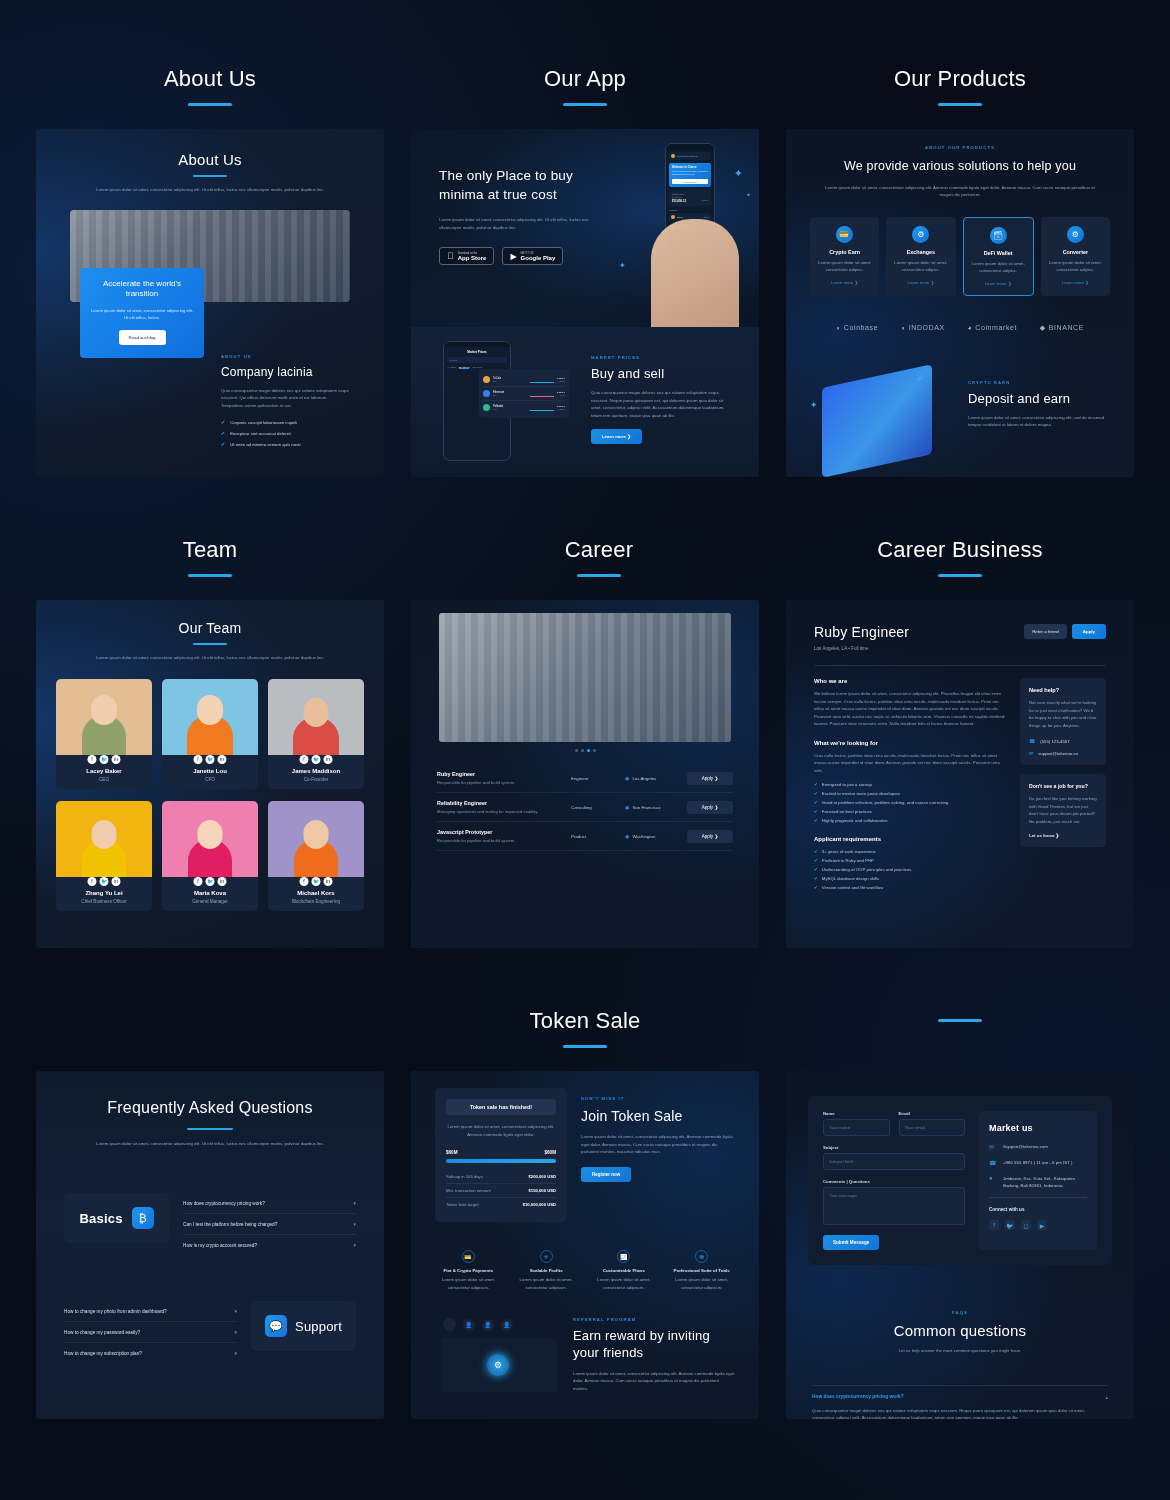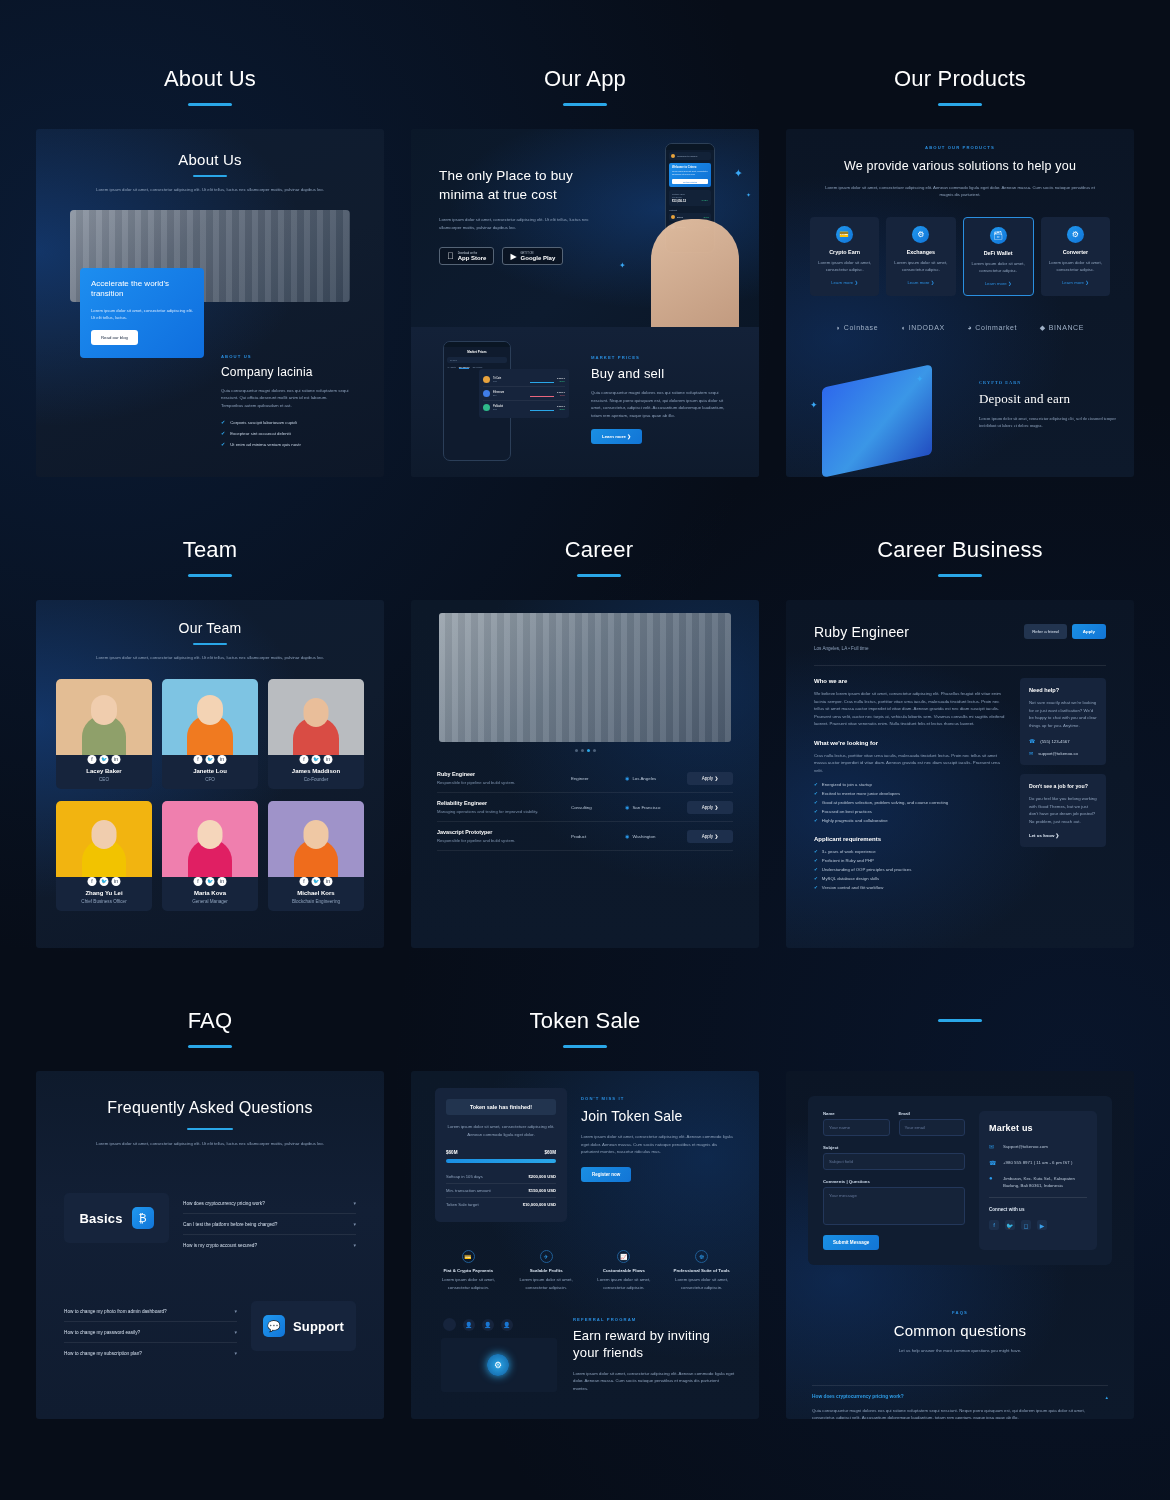--- a/index.html
+++ b/index.html
@@ -46,21 +46,21 @@
   .h-lg { color:#fff; font-weight:400; letter-spacing:.2px; }
   .btn-blue { background:linear-gradient(135deg,#1a8fe3,#1275d6); color:#fff; border-radius:3px;
     display:inline-block; text-align:center; font-weight:700; }
   .chk { color:#2fa8f0; }
   .photo {
     background:linear-gradient(135deg,#8a93a0,#5f6a7a 40%,#394759);
     border-radius:4px; position:relative; overflow:hidden;
   }
   .photo:after{content:"";position:absolute;inset:0;
     background:repeating-linear-gradient(90deg, rgba(255,255,255,.08) 0 6px, rgba(0,0,0,.05) 6px 13px);}
-  .blue-card { background:linear-gradient(135deg,#1d8ef0,#0f6ede); border-radius:4px; }
+  .blue-card { background:linear-gradient(135deg,#1d8ef0,#0f6ede); border-radius:4px;text-align:center; }
   .wbtn { background:#fff; color:#16243a; border-radius:3px; font-size:4.3px; display:inline-block; }
 
   
   .tcard { background:#16243c; border-radius:5px; overflow:hidden; }
   .tphoto { height:76px; position:relative; }
   .socials { position:absolute; bottom:-9px; left:50%; transform:translateX(-50%); display:flex; gap:3px; }
   .socials span { width:9px;height:9px;border-radius:50%;background:#fff;color:#16243c;
     font-size:5px;display:flex;align-items:center;justify-content:center; }
   .tname { color:#fff; font-size:6px; text-align:center; margin-top:13px; font-weight:700; }
   .trole { color:#8fa3bd; font-size:4.6px; text-align:center; margin-top:3px; padding-bottom:7px; }
@@ -354,21 +354,21 @@
             <span>BINANCE</span>
           </div>
       </div>
 
       <div style="position:relative;margin-top:26px;height:120px;">
         <div style="position:absolute;left:36px;top:18px;width:110px;height:90px;
              background:linear-gradient(135deg,#2f6cf5,#3d9df0 55%,#2350c8);
              transform:skewY(-12deg);border-radius:5px;opacity:.95;"></div>
         <div class="spark" style="left:24px;top:42px;font-size:9px;">✦</div>
         <div class="spark" style="left:130px;top:16px;font-size:9px;">✦</div>
-        <div style="position:absolute;left:193px;top:22px;width:140px;font-family:Liberation Serif, serif;">
+        <div style="position:absolute;left:182px;top:22px;width:140px;">
           <div class="eyebrow">CRYPTO EARN</div>
           <div class="h-lg" style="font-size:13px;margin-top:6px;">Deposit and earn</div>
           <div class="tiny" style="margin-top:8px;">Lorem ipsum dolor sit amet, consectetur adipiscing elit, sed do eiusmod tempor incididunt ut labore et dolore magna.</div>
         </div>
       </div>
     </div>
   </div>
 
   <div class="sec-head" style="left:36px; top:537px;">
     <div class="sec-title">Team</div>
@@ -614,24 +614,20 @@
           <div style="background:#16243c;border-radius:4px;padding:9px;margin-top:9px;">
             <div style="color:#fff;font-size:5.2px;font-weight:700;">Don't see a job for you?</div>
             <div class="tiny" style="margin-top:6px;">Do you feel like you belong working with Good Themes, but we just don't have your dream job posted? No problem, just reach out.</div>
             <div style="color:#dbe5f1;font-size:4.4px;margin-top:8px;font-weight:700;"><span>Let us know</span> ❯</div>
           </div>
         </div>
       </div>
     </div>
   </div>
 
-  <div class="sec-head" style="left:36px; top:1008px;">
-    <div class="sec-title">FAQ</div>
-    <div class="sec-rule"></div>
-  </div>
   <div class="sec-head" style="left:411px; top:1008px;">
     <div class="sec-title">Token Sale</div>
     <div class="sec-rule"></div>
   </div>
   <div class="sec-head" style="left:786px; top:1008px;">
     <div class="sec-rule"></div>
   </div>
 
   <div class="shot" style="left:36px; top:1071px; height:348px;background:linear-gradient(180deg,#0e1a2c 0%,#121f35 40%,#101c30 100%);">
     <div class="inner">
@@ -672,21 +668,21 @@
             <span class="fq">How to change my password easily?</span>
             <span class="fa-chev">▾</span>
           </div>
           <div class="frow" style="border-bottom:none;">
             <span class="fq">How to change my subscription plan?</span>
             <span class="fa-chev">▾</span>
           </div>
         </div>
         <div class="panel" style="width:105px;height:50px;display:flex;align-items:center;justify-content:center;gap:8px;">
           <div class="sq-icon">💬</div>
-          <div class="h-lg" style="font-size:13px;font-weight:700;">Support</div>
+          <div class="h-lg" style="font-size:13px;font-weight:400;">Support</div>
         </div>
       </div>
     </div>
   </div>
 
   <div class="shot bgB" style="left:411px; top:1071px; height:348px;">
     <div class="inner">
       <div style="display:flex;gap:14px;padding:17px 24px 0;">
         <div style="width:132px;background:#16243c;border-radius:5px;padding:11px;">
           <div style="background:#22344f;color:#fff;font-size:5.4px;font-weight:700;text-align:center;border-radius:3px;padding:5px;">Token sale has finished!</div>

